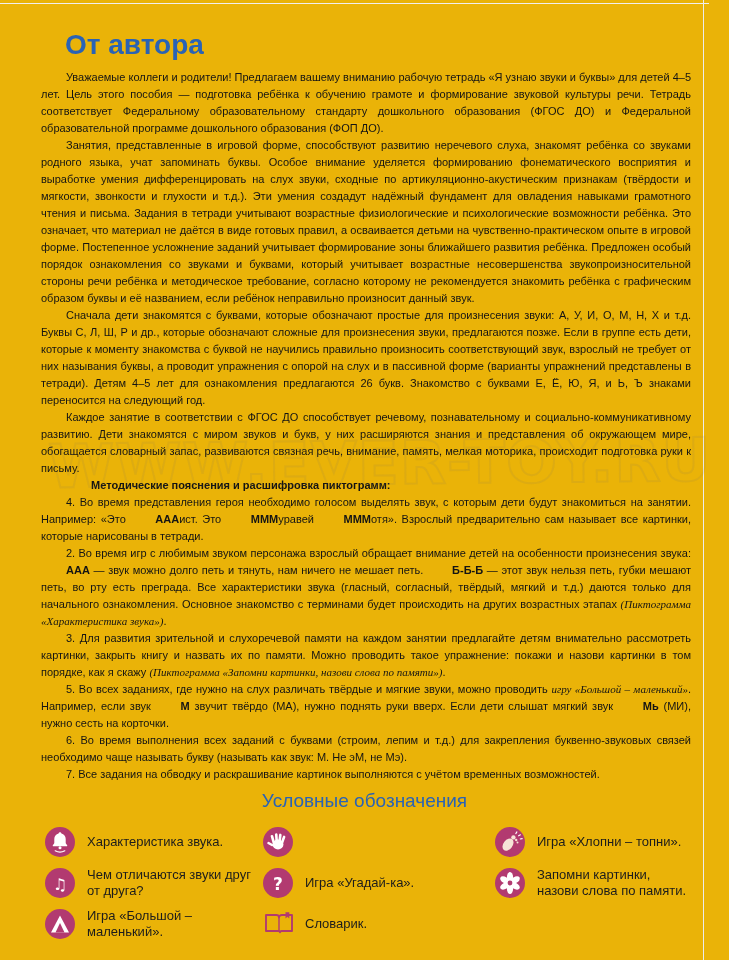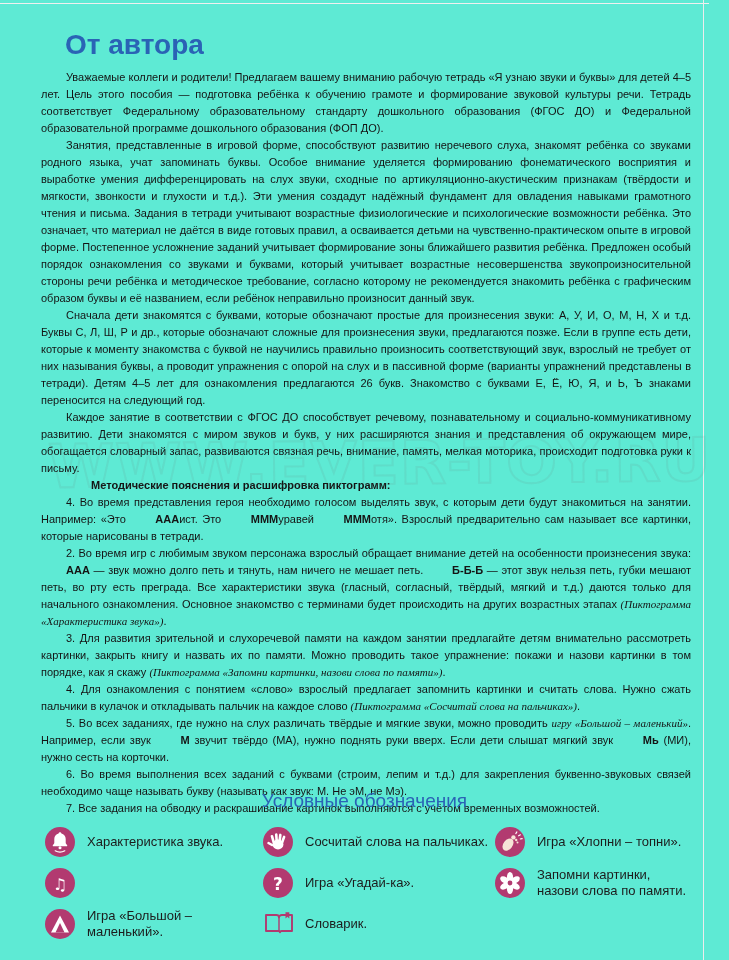--- a/index.html
+++ b/index.html
@@ -1,17 +1,17 @@
 <!DOCTYPE html>
 <html><head>
 <meta charset="utf-8">
 <style>
   html,body{margin:0;padding:0;background:#ffffff;}
   .page{
-    position:relative;width:729px;height:960px;background:#5eead4;
+    position:relative;width:729px;height:960px;background:#eab308;
     font-family:"Liberation Sans",sans-serif;overflow:hidden;
   }
   .scan-edge-right{position:absolute;top:0;bottom:0;left:703px;width:1px;background:#ececec;}
   .scan-edge-top{position:absolute;top:3px;left:0;right:20px;height:1px;background:#f1efef;}
   .content{position:absolute;left:41px;top:30px;width:650px;}
   h1.page-title{
     margin:0 0 9px 24px;font-size:28px;line-height:30px;font-weight:bold;color:#2a63b5;
   }
   .body-text p{
     margin:0;font-size:11px;line-height:17px;color:#141414;
@@ -63,21 +63,20 @@
     <h1 class="page-title">От автора</h1>
     <div class="body-text">
       <p><span>Уважаемые коллеги и родители! Предлагаем вашему вниманию рабочую тетрадь «Я узнаю звуки и буквы» для детей 4–5 лет. Цель этого пособия — подготовка ребёнка к обучению грамоте и формирование звуковой культуры речи. Тетрадь соответствует Федеральному образовательному стандарту дошкольного образования (ФГОС ДО) и Федеральной образовательной программе дошкольного образования (ФОП ДО).</span></p>
       <p><span>Занятия, представленные в игровой форме, способствуют развитию неречевого слуха, знакомят ребёнка со звуками родного языка, учат запоминать буквы. Особое внимание уделяется формированию фонематического восприятия и выработке умения дифференцировать на слух звуки, сходные по артикуляционно-акустическим признакам (твёрдости и мягкости, звонкости и глухости и т.д.). Эти умения создадут надёжный фундамент для овладения навыками грамотного чтения и письма. Задания в тетради учитывают возрастные физиологические и психологические возможности ребёнка. Это означает, что материал не даётся в виде готовых правил, а осваивается детьми на чувственно-практическом опыте в игровой форме. Постепенное усложнение заданий учитывает формирование зоны ближайшего развития ребёнка. Предложен особый порядок ознакомления со звуками и буквами, который учитывает возрастные несовершенства звукопроизносительной стороны речи ребёнка и методическое требование, согласно которому не рекомендуется знакомить ребёнка с графическим образом буквы и её названием, если ребёнок неправильно произносит данный звук.</span></p>
       <p><span>Сначала дети знакомятся с буквами, которые обозначают простые для произнесения звуки: А, У, И, О, М, Н, Х и т.д. Буквы С, Л, Ш, Р и др., которые обозначают сложные для произнесения звуки, предлагаются позже. Если в группе есть дети, которые к моменту знакомства с буквой не научились правильно произносить соответствующий звук, взрослый не требует от них называния буквы, а проводит упражнения с опорой на слух и в пассивной форме (варианты упражнений представлены в тетради). Детям 4–5 лет для ознакомления предлагаются 26 букв. Знакомство с буквами Е, Ё, Ю, Я, и Ь, Ъ знаками переносится на следующий год.</span></p>
       <p><span>Каждое занятие в соответствии с ФГОС ДО способствует речевому, познавательному и социально-коммуникативному развитию. Дети знакомятся с миром звуков и букв, у них расширяются знания и представления об окружающем мире, обогащается словарный запас, развиваются связная речь, внимание, память, мелкая моторика, происходит подготовка руки к письму.</span></p>
       <p><span class="b">Методические пояснения и расшифровка пиктограмм:</span></p>
       <p><span>4. Во время представления героя необходимо голосом выделять звук, с которым дети будут знакомиться на занятии. Например: «Это </span><span class="b">ААА</span><span>ист. Это </span><span class="b">МММ</span><span>уравей </span><span class="b">МММ</span><span>отя». Взрослый предварительно сам называет все картинки, которые нарисованы в тетради.</span></p>
       <p><span>2. Во время игр с любимым звуком персонажа взрослый обращает внимание детей на особенности произнесения звука: </span><span class="b">ААА</span><span> — звук можно долго петь и тянуть, нам ничего не мешает петь. </span><span class="b">Б-Б-Б</span><span> — этот звук нельзя петь, губки мешают петь, во рту есть преграда. Все характеристики звука (гласный, согласный, твёрдый, мягкий и т.д.) даются только для начального ознакомления. Основное знакомство с терминами будет происходить на других возрастных этапах </span><span class="i">(Пиктограмма «Характеристика звука»)</span><span>.</span></p>
       <p><span>3. Для развития зрительной и слухоречевой памяти на каждом занятии предлагайте детям внимательно рассмотреть картинки, закрыть книгу и назвать их по памяти. Можно проводить такое упражнение: покажи и назови картинки в том порядке, как я скажу </span><span class="i">(Пиктограмма «Запомни картинки, назови слова по памяти»)</span><span>.</span></p>
-      <p><span>4. Для ознакомления с понятием «слово» взрослый предлагает запомнить картинки и считать слова. Нужно сжать пальчики в кулачок и откладывать пальчик на каждое слово </span><span class="i">(Пиктограмма «Сосчитай слова на пальчиках»)</span><span>.</span></p>
       <p><span>5. Во всех заданиях, где нужно на слух различать твёрдые и мягкие звуки, можно проводить </span><span class="i">игру «Большой – маленький»</span><span>. Например, если звук </span><span class="b">М</span><span> звучит твёрдо (МА), нужно поднять руки вверх. Если дети слышат мягкий звук </span><span class="b">Мь</span><span> (МИ), нужно сесть на корточки.</span></p>
       <p><span>6. Во время выполнения всех заданий с буквами (строим, лепим и т.д.) для закрепления буквенно-звуковых связей необходимо чаще называть букву (называть как звук: М. Не эМ, не Мэ).</span></p>
       <p><span>7. Все задания на обводку и раскрашивание картинок выполняются с учётом временных возможностей.</span></p>
     </div>
   </div>
 
   <div class="watermark">WWW.EVER-TOY.RU</div>
 
   <div class="legend">
     <h2 class="legend-title">Условные обозначения</h2>
@@ -94,21 +93,20 @@
         </span>
         <span class="legend-label">Характеристика звука.</span>
       </div>
       <div class="legend-item">
         <span class="ic">
           <svg viewBox="0 0 30 30" width="30" height="30">
             <circle cx="15" cy="15" r="15" fill="#b23a70"></circle>
             <use href="#hand-shape"></use>
           </svg>
         </span>
-        <span class="legend-label">Сосчитай слова на пальчиках.</span>
       </div>
       <div class="legend-item">
         <span class="ic">
           <svg viewBox="0 0 30 30" width="30" height="30">
             <circle cx="15" cy="15" r="15" fill="#b23a70"></circle>
             <g fill="#f6e3d7">
               <ellipse cx="13" cy="17.6" rx="4.6" ry="6.8" transform="rotate(38 13 17.6)"></ellipse>
               <circle cx="18.4" cy="10.4" r="2.2"></circle>
               <circle cx="21.2" cy="13" r="1.2"></circle>
               <circle cx="22.5" cy="15.6" r="1"></circle>
@@ -123,20 +121,21 @@
         <span class="legend-label">Игра «Хлопни – топни».</span>
       </div>
 
       <div class="legend-item">
         <span class="ic">
           <svg viewBox="0 0 30 30" width="30" height="30">
             <circle cx="15" cy="15" r="15" fill="#b23a70"></circle>
             <text x="15" y="21.5" text-anchor="middle" font-family="DejaVu Sans" font-size="16" fill="#fff">♫</text>
           </svg>
         </span>
+        <span class="legend-label">Чем отличаются звуки друг от друга?</span>
       </div>
       <div class="legend-item">
         <span class="ic">
           <svg viewBox="0 0 30 30" width="30" height="30">
             <circle cx="15" cy="15" r="15" fill="#b23a70"></circle>
             <text x="15" y="21.5" text-anchor="middle" font-family="DejaVu Sans" font-size="17" font-weight="bold" fill="#fff">?</text>
           </svg>
         </span>
         <span class="legend-label">Игра «Угадай-ка».</span>
       </div>

